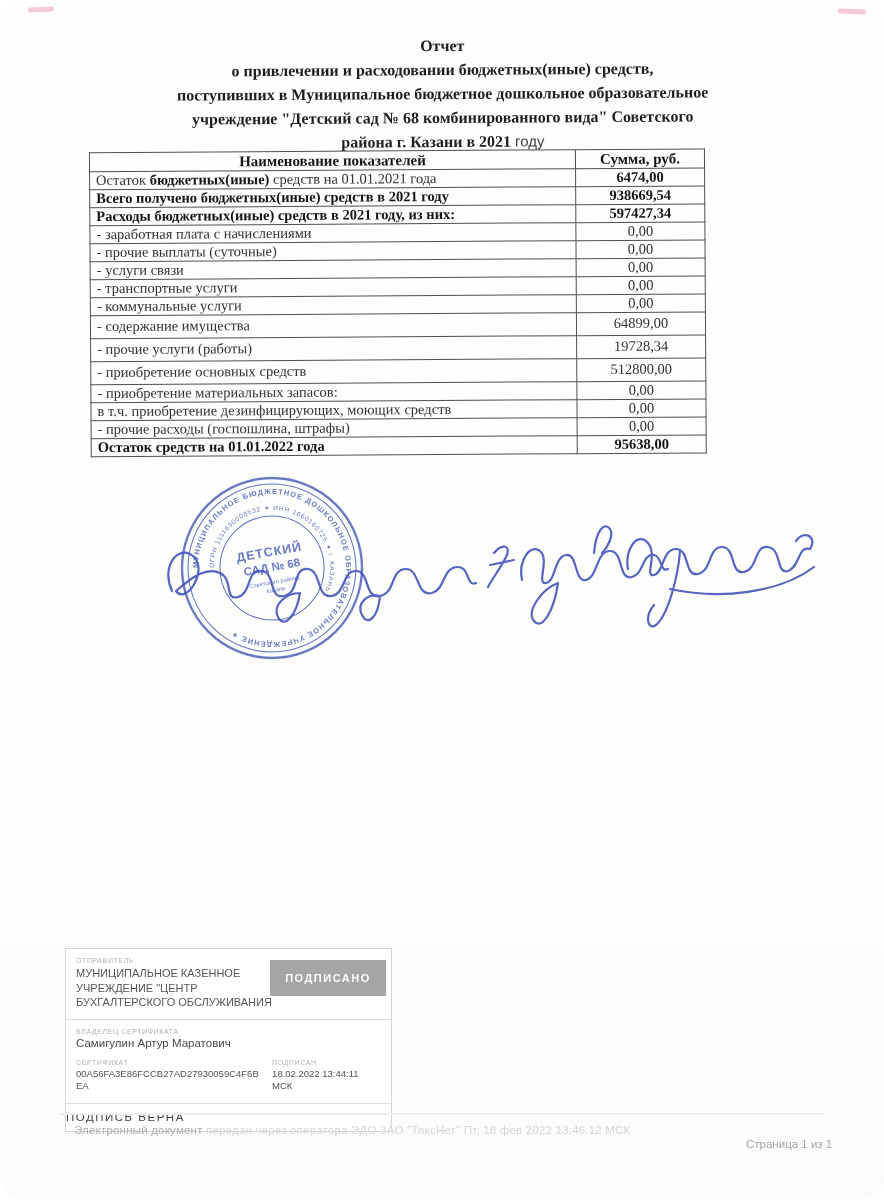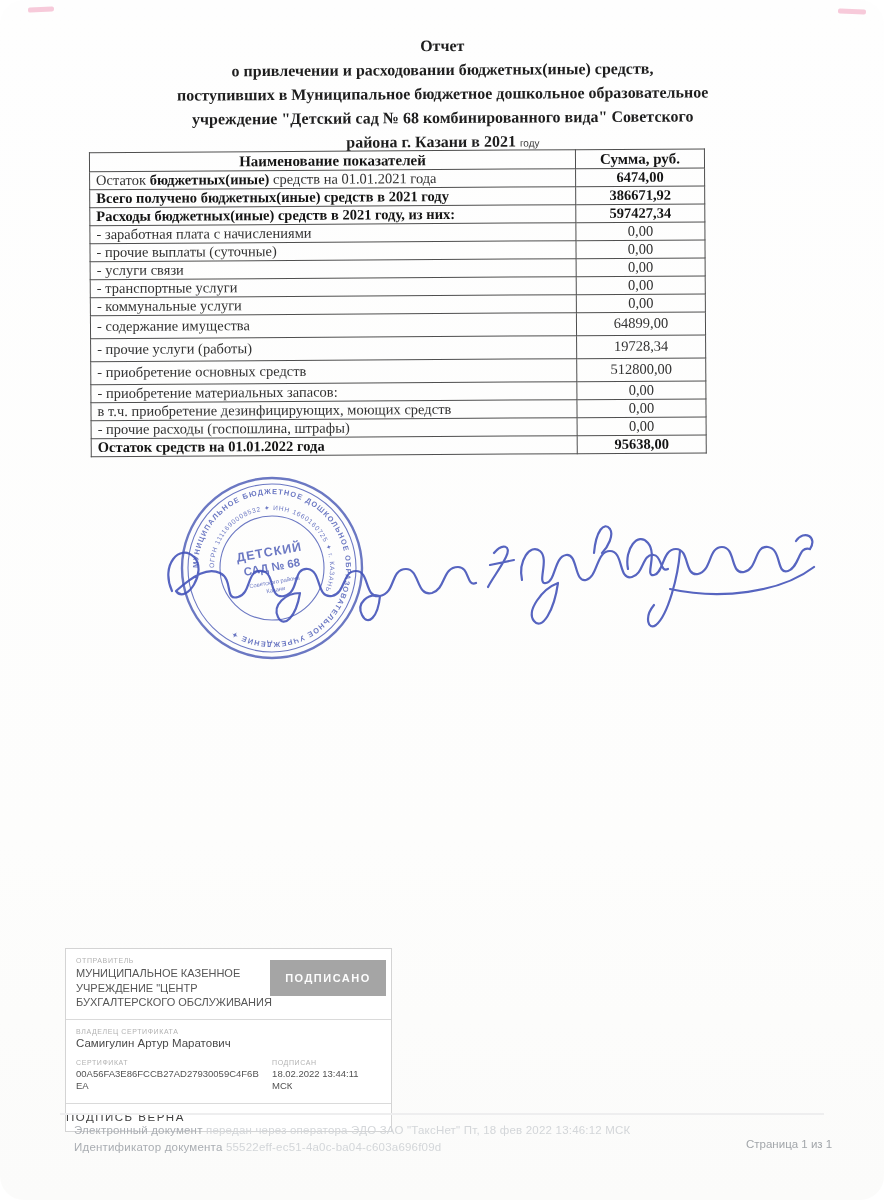--- a/index.html
+++ b/index.html
@@ -9,21 +9,21 @@
   .scan-mark{position:absolute;background:#f2aec6;opacity:.65;border-radius:2px;}
   .scan-mark.tl{left:28px;top:7px;width:26px;height:5px;transform:rotate(-3deg);}
   .scan-mark.tr{left:838px;top:9px;width:28px;height:5px;transform:rotate(2deg);}
 
   
   #doc-top{position:absolute;left:0;top:0;width:884px;transform:rotate(-0.35deg);transform-origin:50% 50%;}
 
   .title{position:absolute;left:0;top:34px;width:884px;text-align:center;
          font-family:"Liberation Serif",serif;font-weight:bold;font-size:16px;
          line-height:24px;color:#1e1e1e;}
-  .title .tail{font-family:"Liberation Sans",sans-serif;font-weight:normal;font-size:10px;color:#3c3c3c;}
+  .title .tail{font-family:"Liberation Sans",sans-serif;font-weight:normal;font-size:15px;color:#3c3c3c;}
 
   table.report{position:absolute;left:88px;top:150px;width:616px;border-collapse:collapse;
          font-family:"Liberation Serif",serif;font-size:14.5px;color:#333;}
   table.report th,table.report td{border:1px solid #4f4f4f;padding:0 6px;height:17px;line-height:1.08;}
   table.report th{font-weight:bold;text-align:center;font-size:15px;color:#151515;height:18px;}
   table.report th.val,table.report td.val{width:116px;text-align:center;}
   table.report td.lbl{text-align:left;}
   table.report td b{color:#141414;}
   table.report td.val.bold{font-weight:bold;color:#141414;}
   table.report tr.tall td{height:22px;}
@@ -82,21 +82,21 @@
           <th class="val">Сумма, руб.</th>
         </tr>
       </thead>
       <tbody>
           <tr>
             <td class="lbl"><span>Остаток </span><b>бюджетных(иные)</b><span> средств на 01.01.2021 года</span></td>
             <td class="val bold">6474,00</td>
           </tr>
           <tr>
             <td class="lbl"><b>Всего получено бюджетных(иные) средств в 2021 году</b></td>
-            <td class="val bold">386671,92</td>
+            <td class="val bold">938669,54</td>
           </tr>
           <tr>
             <td class="lbl"><b>Расходы бюджетных(иные) средств в 2021 году, из них:</b></td>
             <td class="val bold">597427,34</td>
           </tr>
           <tr>
             <td class="lbl"><span>- заработная плата с начислениями</span></td>
             <td class="val">0,00</td>
           </tr>
           <tr>
@@ -213,18 +213,15 @@
         </div>
       </div>
     </div>
     <div class="sec4">ПОДПИСЬ ВЕРНА</div>
   </div>
 
   <div id="footer-sep"></div>
   <div id="footer-line1" class="footer-line">
     <span class="dark">Электронный документ</span><span class="light"> передан через оператора ЭДО ЗАО "ТаксНет" Пт, 18 фев 2022 13:46:12 МСК</span>
   </div>
-  <div id="footer-line2" class="footer-line">
-    <span class="dark">Идентификатор документа</span><span class="light"> 55522eff-ec51-4a0c-ba04-c603a696f09d</span>
-  </div>
   <div id="page-number">Страница 1 из 1</div>
 
 </div>
 
 </body></html>

